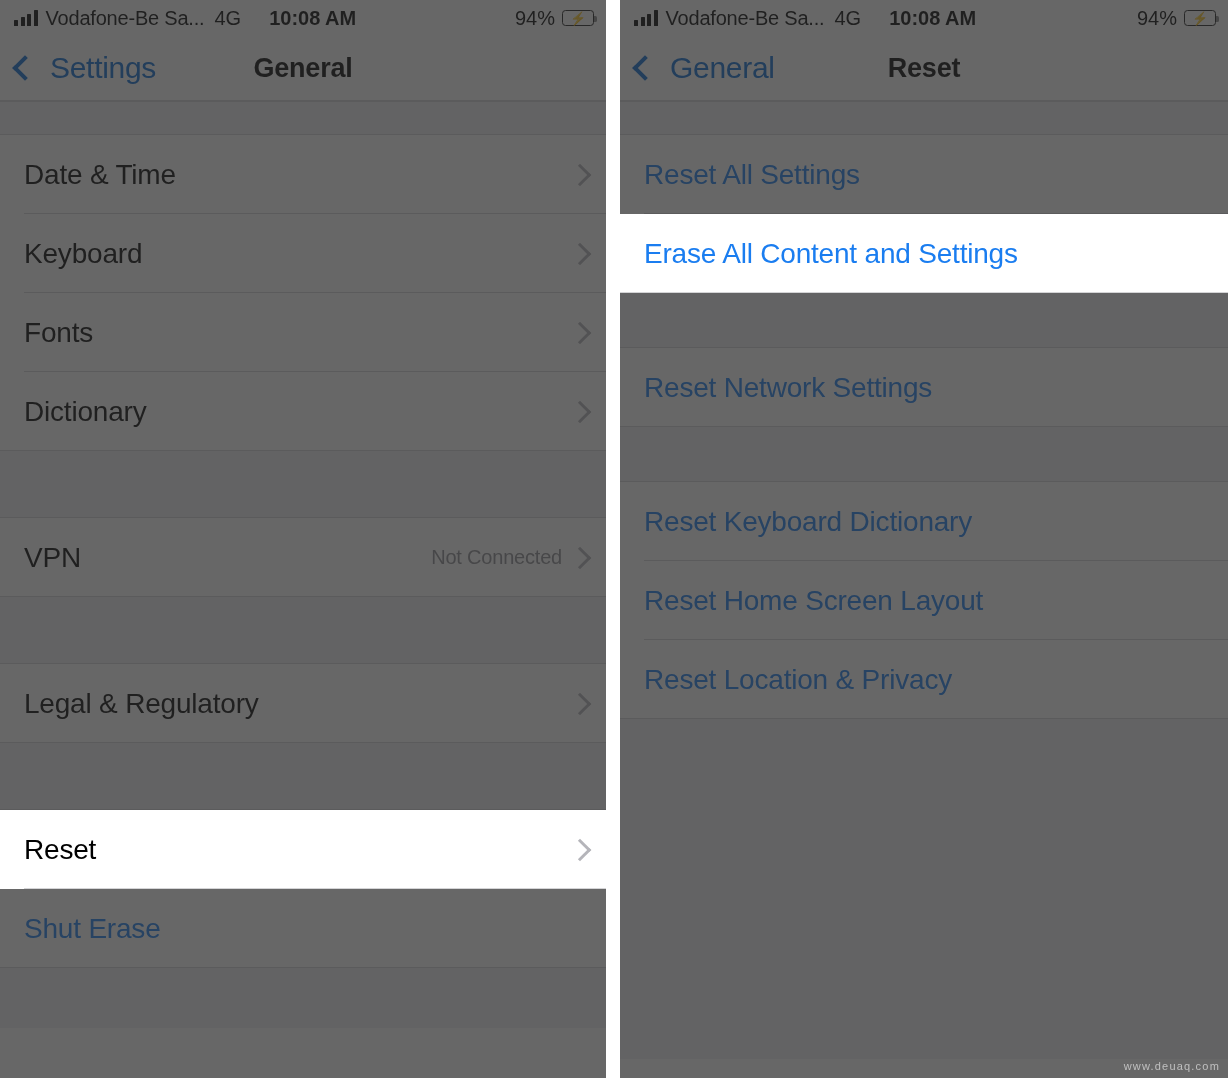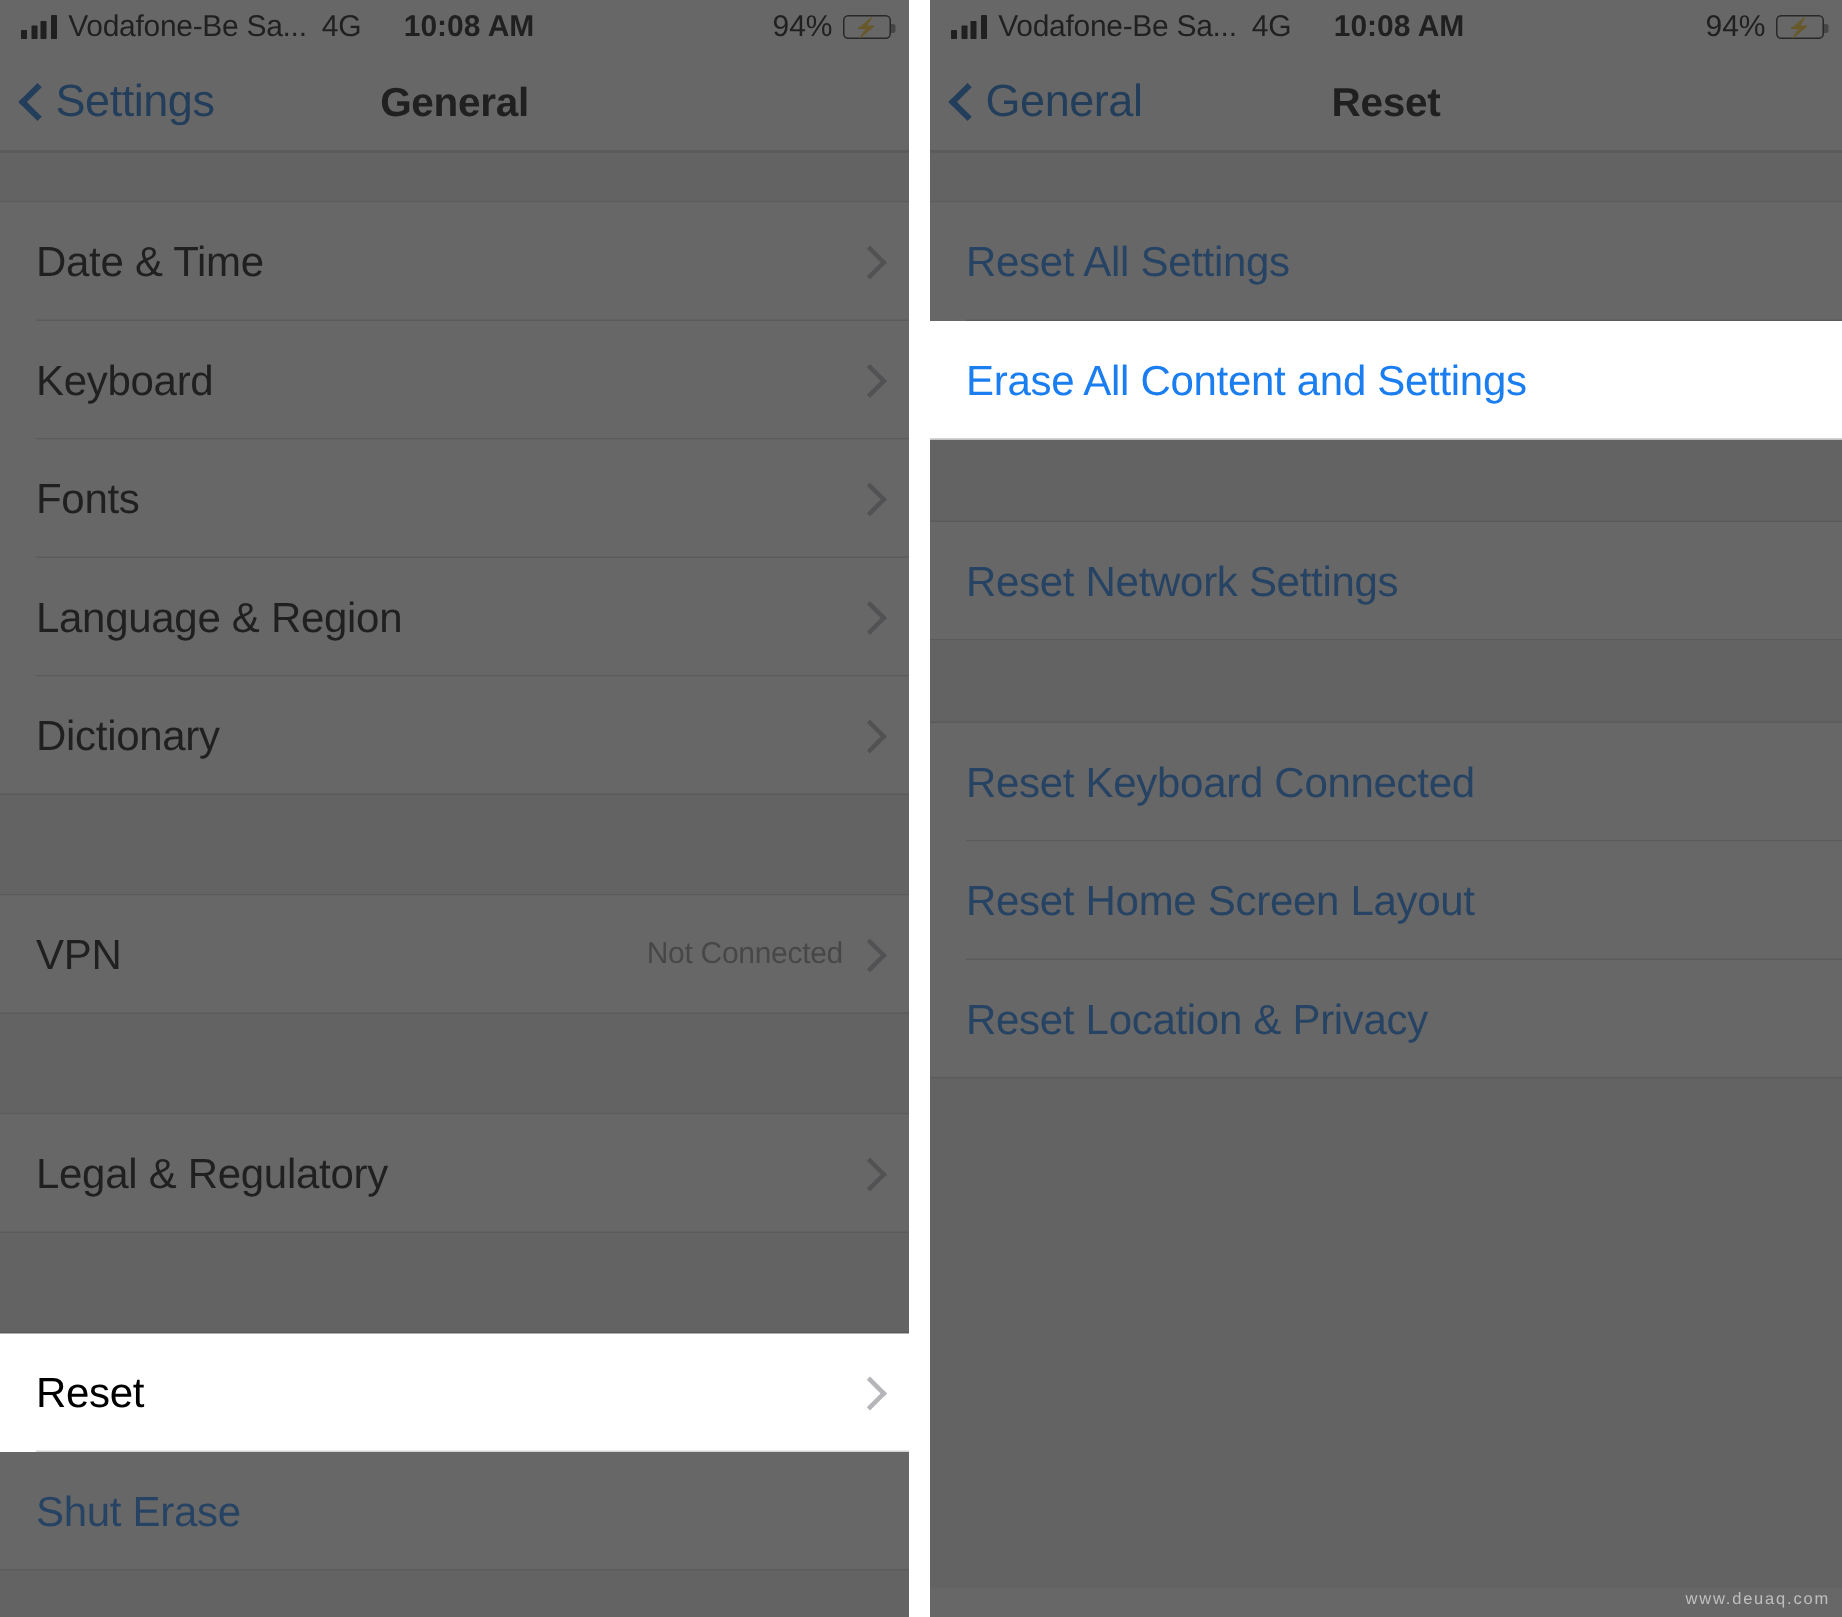--- a/index.html
+++ b/index.html
@@ -100,21 +100,21 @@
     height: 64px;
     background: #ffffff;
     display: flex;
     align-items: center;
     padding: 0 16px;
     box-sizing: border-box;
   }
   .back-btn {
     display: flex;
     align-items: center;
-    gap: 1px;
+    gap: 14px;
     color: #0b6bd4;
     font-size: 30px;
     letter-spacing: -0.3px;
     white-space: nowrap;
   }
   .chev-left {
     display: inline-block;
     width: 14px; height: 14px;
     border-left: 4.5px solid #0b6bd4;
     border-bottom: 4.5px solid #0b6bd4;
@@ -255,25 +255,20 @@
         <span class="row-label">Keyboard</span>
         <span class="chev-right"></span>
         <span class="sep"></span>
       </div>
       <div class="row">
         <span class="row-label">Fonts</span>
         <span class="chev-right"></span>
         <span class="sep"></span>
       </div>
       <div class="row">
-        <span class="row-label">Language &amp; Region</span>
-        <span class="chev-right"></span>
-        <span class="sep"></span>
-      </div>
-      <div class="row">
         <span class="row-label">Dictionary</span>
         <span class="chev-right"></span>
         <span class="sep full"></span>
       </div>
 
       <div class="spacer filler" style="height:67px;position:relative;">
         <div class="sec-bot-line"></div>
       </div>
 
       <div class="row">
@@ -370,21 +365,21 @@
       <div class="row">
         <span class="row-label link">Reset Network Settings</span>
         <span class="sep full"></span>
       </div>
 
       <div class="spacer filler" style="height:55px;position:relative;">
         <div class="sec-bot-line"></div>
       </div>
 
       <div class="row">
-        <span class="row-label link">Reset Keyboard Connected</span>
+        <span class="row-label link">Reset Keyboard Dictionary</span>
         <span class="sep"></span>
       </div>
       <div class="row">
         <span class="row-label link">Reset Home Screen Layout</span>
         <span class="sep"></span>
       </div>
       <div class="row">
         <span class="row-label link">Reset Location &amp; Privacy</span>
         <span class="sep full"></span>
       </div>

